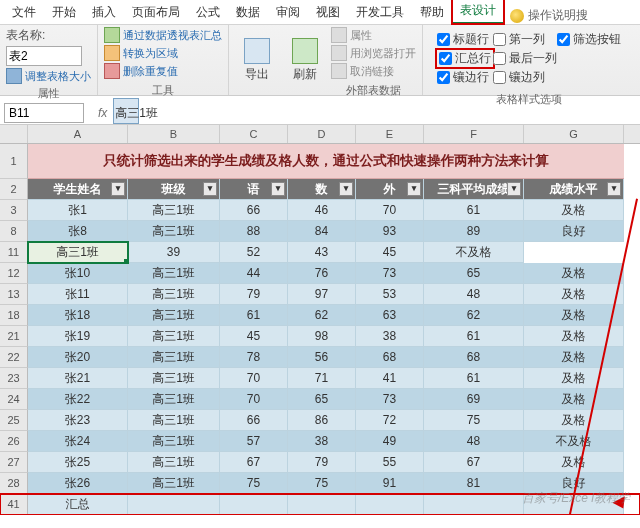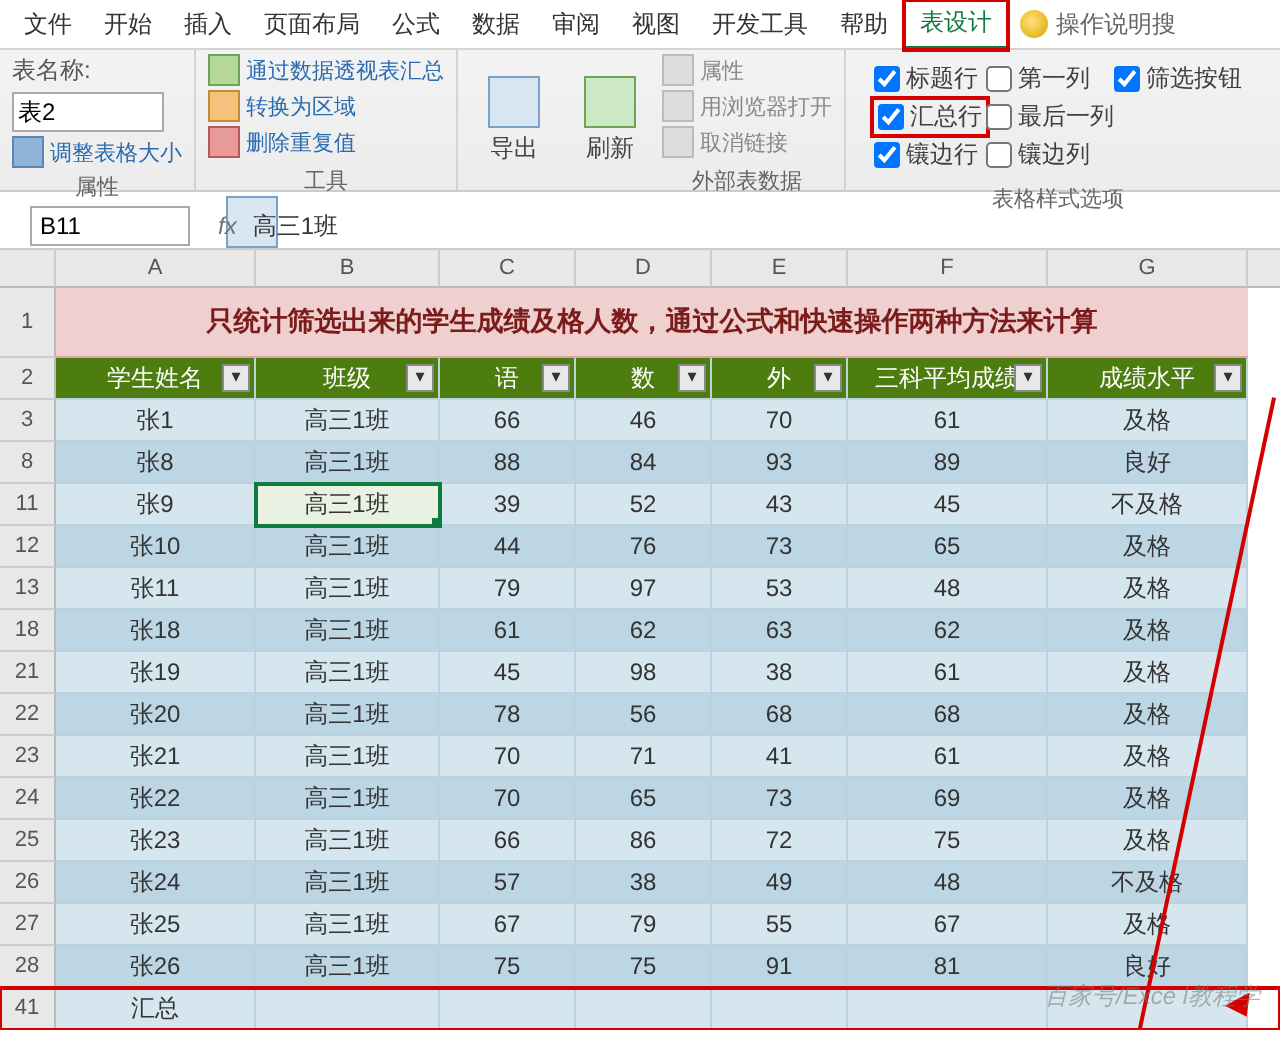--- a/index.html
+++ b/index.html
@@ -1,17 +1,17 @@
 <!DOCTYPE html>
 <html><head>
 <meta charset="utf-8">
 <style>
   html,body{margin:0;padding:0;font-family:"Microsoft YaHei",SimSun,sans-serif;font-size:12px;background:#fff;color:#333;overflow:hidden}
   .ribbon{background:linear-gradient(#f5f5f5,#ececec);border-bottom:1px solid #ccc}
-  .tabs{display:flex;align-items:center;height:24px;padding-left:4px;background:#fff;border-bottom:1px solid #d4d4d4}
+  .tabs{display:flex;align-items:flex-end;height:24px;padding-left:4px;background:#fff;border-bottom:1px solid #d4d4d4}
   .tab{padding:3px 8px;cursor:pointer}
   .tab.active{color:#0f7b3e;border-bottom:2px solid #0f7b3e}
   .tab.red{outline:2px solid #d40000;outline-offset:-1px;color:#0f7b3e}
   .tab-help{margin-left:6px;display:flex;align-items:center;color:#666}
   .bulb{width:14px;height:14px;border-radius:50%;background:radial-gradient(circle at 40% 40%,#ffe27a,#d9a400);margin-right:4px}
   .ribbon-body{display:flex;align-items:stretch;height:70px}
   .group{border-right:1px solid #d4d4d4;padding:2px 6px;display:flex;flex-direction:column}
   .group-title{text-align:center;color:#666;font-size:11px;margin-top:auto;padding-top:2px}
   .prop{display:flex;flex-direction:column;gap:2px}
   .prop label{color:#555}
@@ -23,33 +23,33 @@
   .ico.r{background:#e79a9a;border-color:#b85858}
   .big-btn{display:flex;flex-direction:column;align-items:center;justify-content:center;width:44px;color:#444;cursor:pointer}
   .big-ico{width:24px;height:24px;background:#d8e6f2;border:1px solid #7aa2c4;margin-bottom:2px}
   .ext-col{display:flex;flex-direction:column;gap:2px;color:#888}
   .ext-col .small-btn{color:#888}
   .opts{display:grid;grid-template-columns:auto auto auto;gap:2px 0;align-items:center;padding:4px 8px}
   .chk{display:flex;align-items:center;gap:3px;color:#404040;cursor:pointer}
   .chk input{width:13px;height:13px;margin:0}
   .chk.red{outline:2px solid #d40000;padding:0 2px}
   .fx-bar{display:flex;align-items:center;border-bottom:1px solid #ccc;height:22px;background:#fff;margin-top:6px}
-  .cell-ref{width:70px;border:1px solid #aaa;height:18px;padding:0 4px;margin-left:15px;font-size:12px}
+  .cell-ref{width:70px;border:1px solid #aaa;height:18px;padding:0 4px;margin-left:4px;font-size:12px}
   .fx{margin:0 8px 0 14px;font-style:italic;color:#737373}
   .fx-val{flex:1;font-size:12px}
   .sheet{position:relative}
   .colhdr{display:grid;grid-template-columns:28px 100px 92px 68px 68px 68px 100px 100px;background:#e8e8e8;border-bottom:1px solid #bbb}
   .colhdr div{border-right:1px solid #ccc;text-align:center;color:#555;font-size:11px;height:18px;line-height:18px}
   .row{display:grid;grid-template-columns:28px 100px 92px 68px 68px 68px 100px 100px}
   .rh{background:#e8e8e8;border-right:1px solid #bbb;border-bottom:1px solid #ccc;text-align:center;color:#555;font-size:11px;height:20px;line-height:20px}
   .cell{border-right:1px solid #bcd3df;border-bottom:1px solid #bcd3df;height:20px;line-height:20px;text-align:center;background:#d6e6ef;font-size:12px;overflow:hidden}
   .row.dark .cell{background:#bcd6e4}
   .title-row .merged{grid-column:2/9;background:#f0cfcf;color:#7a1c1c;font-weight:bold;height:34px;line-height:34px;border-bottom:1px solid #d8a8a8;text-align:center;font-size:13.5px}
   .title-row .rh{height:34px;line-height:34px}
-  .hdr-row .cell{background:#4d7c0f;color:#fff;font-weight:normal;position:relative}
+  .hdr-row .cell{background:#737373;color:#fff;font-weight:bold;position:relative}
   .drop{position:absolute;right:2px;top:3px;width:12px;height:12px;background:#e8e8e8;border:1px solid #888;font-size:9px;line-height:10px;color:#333}
   .sel{outline:2px solid #0f7b3e;outline-offset:-1px;background:#e8f1e2!important;position:relative}
   .sel::after{content:"";position:absolute;right:-3px;bottom:-3px;width:6px;height:6px;background:#0f7b3e}
   .sum-row{outline:2px solid #d40000;outline-offset:-1px}
   .arrow-diag{position:absolute;right:2px;top:74px;width:2px;height:430px;background:#d40000;transform-origin:top right;transform:rotate(12deg)}
   .arrow-head{position:absolute;right:12px;bottom:6px;width:0;height:0;border-right:7px solid transparent;border-left:7px solid transparent;border-top:10px solid #d40000;transform:rotate(-28deg)}
   .watermark{position:absolute;right:10px;bottom:8px;color:rgba(120,120,120,.55);font-size:12px;font-style:italic}
 </style>
 </head>
 <body>
@@ -218,21 +218,20 @@
         <div class="cell">张8</div>
         <div class="cell">高三1班</div>
         <div class="cell">88</div>
         <div class="cell">84</div>
         <div class="cell">93</div>
         <div class="cell">89</div>
         <div class="cell">良好</div>
       </div>
       <div class="row">
         <div class="rh">11</div>
-        <div class="cell">张9</div>
         <div class="cell sel">高三1班</div>
         <div class="cell">39</div>
         <div class="cell">52</div>
         <div class="cell">43</div>
         <div class="cell">45</div>
         <div class="cell">不及格</div>
       </div>
       <div class="row dark">
         <div class="rh">12</div>
         <div class="cell">张10</div>

